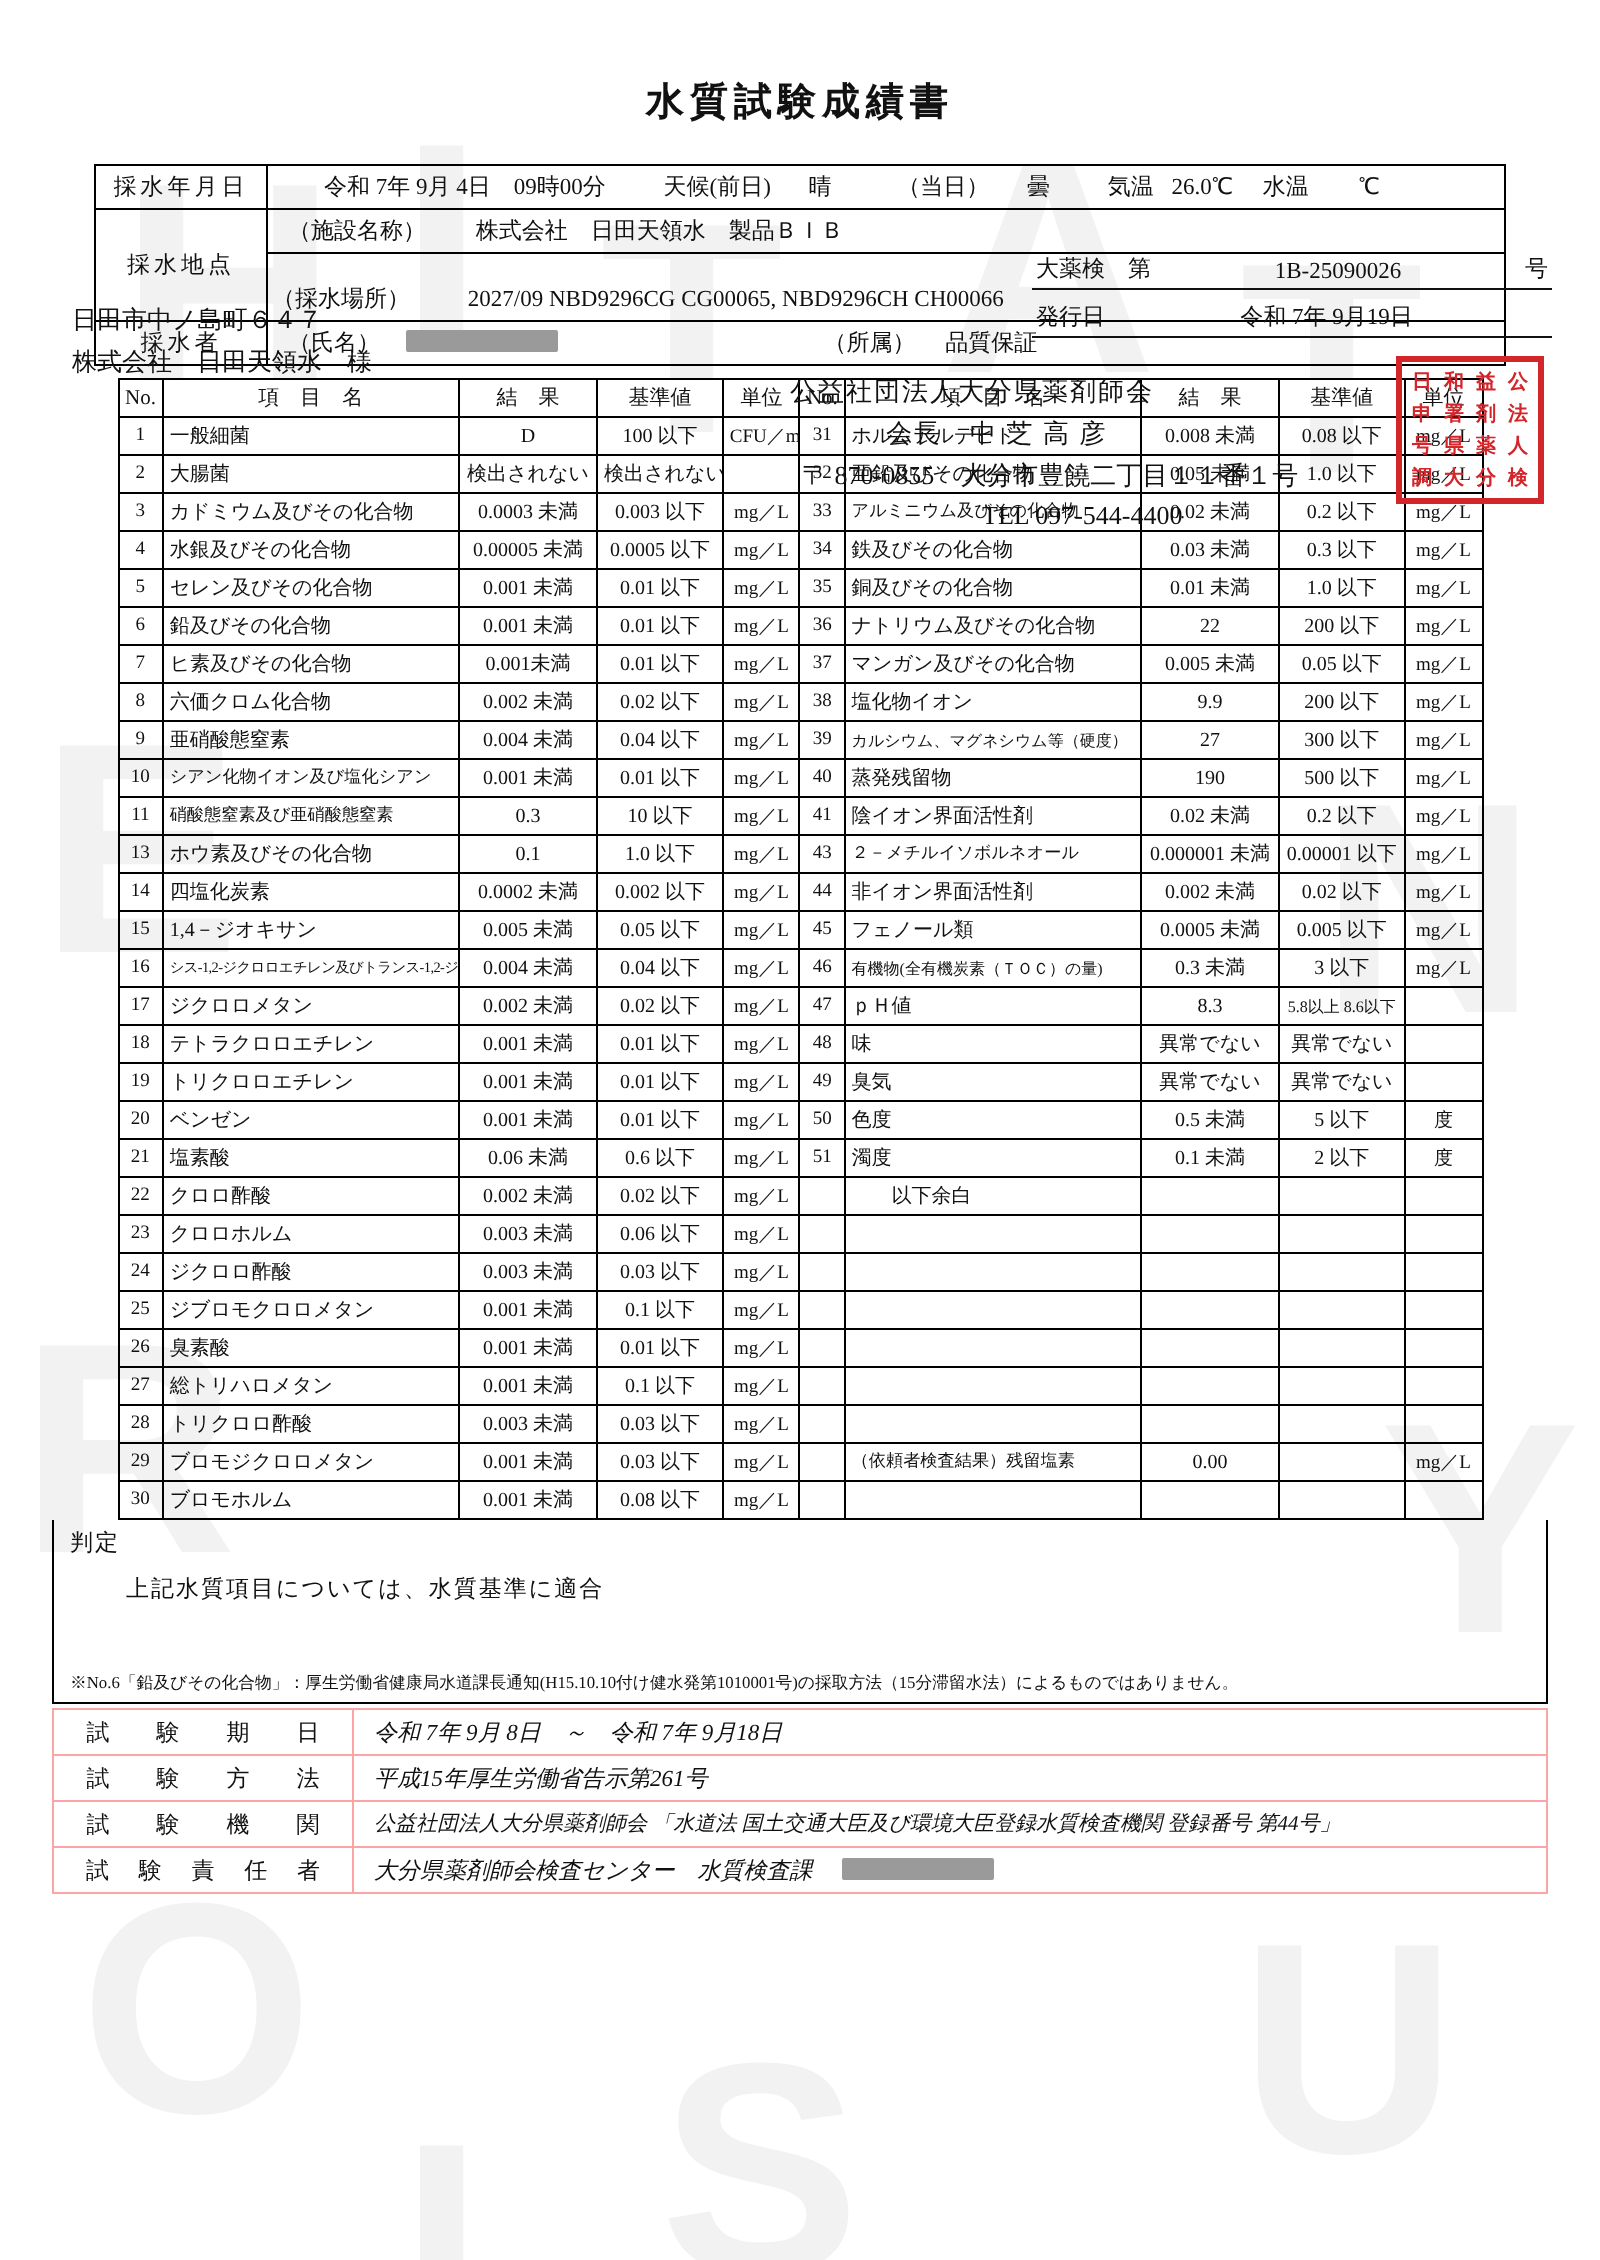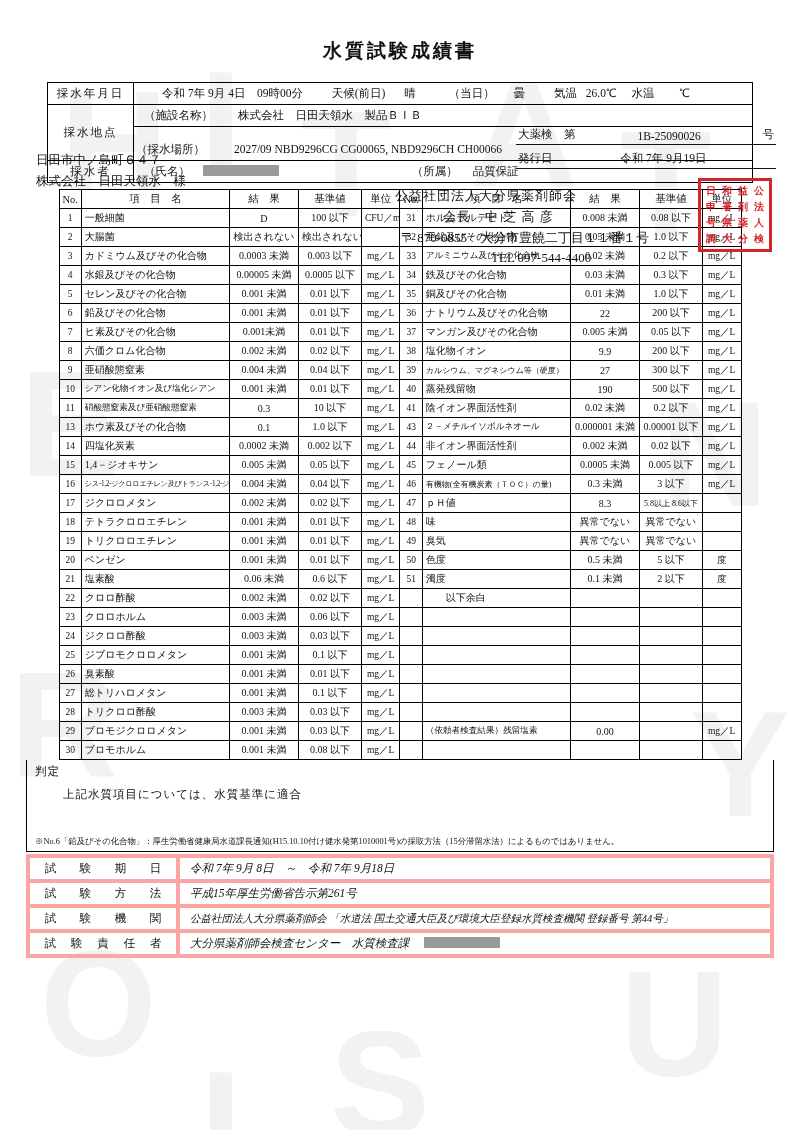--- a/index.html
+++ b/index.html
@@ -83,21 +83,21 @@
   .judge {
     width:748px; margin:0 auto; border:1px solid #000; border-top:none;
     font-size:11.5px; padding:4px 8px 6px 8px; min-height:92px; position:relative;
   }
   .judge .jt { letter-spacing:1px; }
   .judge .jbody { margin:8px 0 0 28px; letter-spacing:1px; }
   .judge .note { position:absolute; bottom:4px; left:8px; font-size:8.4px; letter-spacing:0; }
 
   
   .foot { width:748px; margin:2px auto 0 auto; border-collapse:collapse; font-size:11.5px; }
-  .foot td { border:4px solid #fca5a5; padding:3px 6px; height:23px; }
+  .foot td { border:1px solid #fca5a5; padding:3px 6px; height:23px; }
   .foot .fl { width:150px; text-align:center; letter-spacing:6px; padding-left:12px;}
   .foot .fv { padding-left:10px;font-style:italic; }
   .redact { display:inline-block; background:#9a9a9a; color:#9a9a9a; border-radius:1px; }
 </style>
 </head>
 <body>
 
 <div class="page">
 
   <div class="wm">

